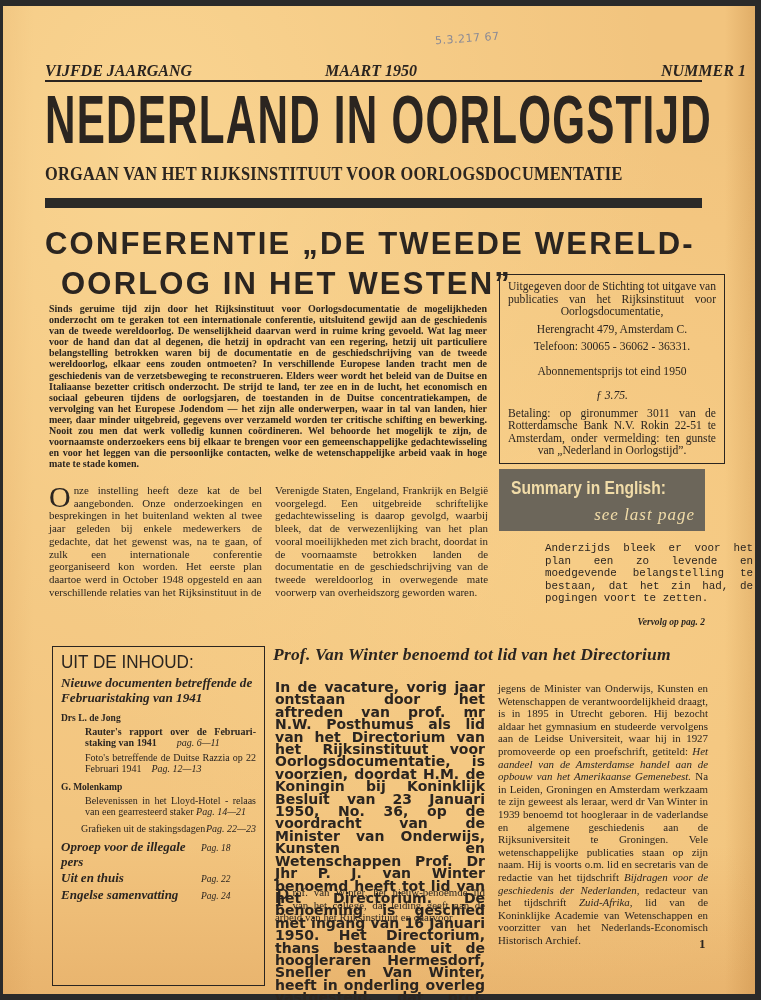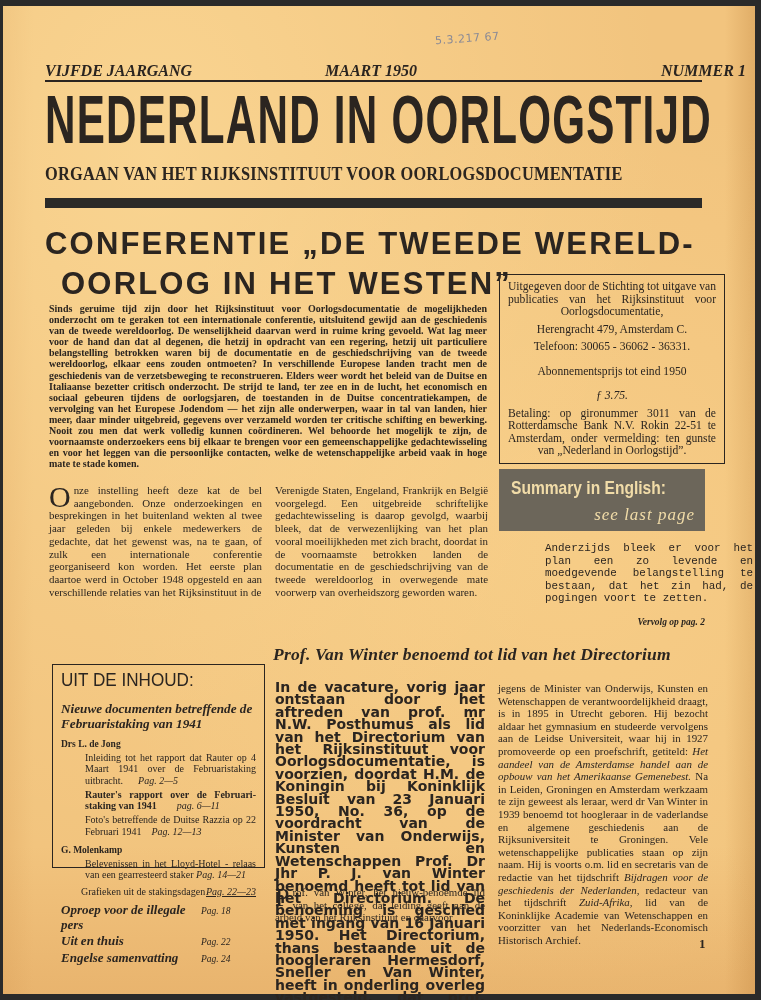--- a/index.html
+++ b/index.html
@@ -32,23 +32,23 @@
   .col { top:478px; width:213px; font-family:"Liberation Serif", serif; font-size:10.9px; line-height:12.7px; text-align:justify; color:#2b2520; }
   .dropcap { float:left; font-size:30px; line-height:24px; margin:1px 3px 0 0; font-family:"Liberation Serif", serif; }
   .infobox { left:496px; top:268px; width:226px; height:190px; border:1.5px solid #2b2520; border-top-width:1.5px; font-family:"Liberation Serif", serif; font-size:11.6px; line-height:12.5px; text-align:center; color:#2b2520; box-sizing:border-box; padding:6px 8px; }
   .infobox p { margin:0 0 5px 0; }
   .infobox .just { text-align:justify; text-align-last:center; }
   .summary { left:496px; top:463px; width:206px; height:62px; background:#6c665a; color:#f1dca8; box-sizing:border-box; }
   .summary .t1 { position:absolute; left:12px; top:8px; font-family:"Liberation Sans", sans-serif; font-weight:bold; font-size:19px; transform-origin:left top; transform:scaleX(0.82); white-space:nowrap; }
   .summary .t2 { position:absolute; right:10px; top:36px; font-family:"Liberation Serif", serif; font-style:italic; font-size:17px; letter-spacing:1px; white-space:nowrap; }
   .anderzijds { left:494px; top:536px; width:208px; font-family:Liberation Mono, monospace; font-size:10.9px; line-height:12.6px; text-align:justify; color:#2b2520;margin-left:48px; }
   .vervolg { left:600px; top:611px; width:102px; text-align:right; font-family:"Liberation Serif", serif; font-style:italic; font-weight:bold; font-size:9.5px; color:#2b2520; }
-  .toc { left:49px; top:658px; width:213px; height:204px; border:1.5px solid #2b2520; box-sizing:border-box; padding:4px 8px; color:#2b2520; font-family:"Liberation Serif", serif; }
+  .toc { left:49px; top:640px; width:213px; height:340px; border:1.5px solid #2b2520; box-sizing:border-box; padding:4px 8px; color:#2b2520; font-family:"Liberation Serif", serif; }
   .toc-title { font-family:"Liberation Sans", sans-serif; font-size:19px; line-height:22px; transform-origin:left top; transform:scaleX(0.9); white-space:nowrap; }
-  .toc-sub { font-family:"Liberation Serif", serif; font-weight:bold; font-style:italic; font-size:13.2px; line-height:15px; margin-top:10px; }
+  .toc-sub { font-family:"Liberation Serif", serif; font-weight:bold; font-style:italic; font-size:13.2px; line-height:15px; margin-top:2px; }
   .toc-author { font-weight:bold; font-size:9.5px; margin-top:8px; }
   .toc-entry { margin-left:24px; font-size:10px; line-height:11.3px; text-align:justify; margin-top:3px; position:relative; }
   .toc-entry.bold { font-weight:bold; }
   .toc-entry .pg { font-style:italic; font-weight:normal; }
   .toc-line { font-size:10px; line-height:12px; margin-top:5px; display:flex; justify-content:space-between;padding-left:20px; }
   .toc-big { font-weight:bold; font-style:italic; font-size:13px; line-height:15.5px; display:flex; justify-content:space-between; align-items:baseline; }
   .toc-big .pg { font-style:italic; font-weight:normal; font-size:9.5px; width:55px; }
   .prof-title { left:270px; top:638px; width:440px; font-family:"Liberation Serif", serif; font-style:italic; font-weight:bold; font-size:17.5px; white-space:nowrap; color:#2b2520; letter-spacing:0.2px; }
   .prof-col1 { left:272px; top:675px; width:210px; font-family:"DejaVu Sans", sans-serif; font-weight:bold; font-size:14px; line-height:12.4px; text-align:justify; color:#2b2520; }
   .prof-col1b { left:272px; top:880px; width:210px; font-family:"Liberation Serif", serif; font-size:10.9px; line-height:12.6px; text-align:justify; color:#2b2520; }
@@ -97,28 +97,27 @@
     <span class="t2">see last page</span>
   </div>
 
   <div class="abs anderzijds">Anderzijds bleek er voor het plan een zo levende en moedgevende belangstelling te bestaan, dat het zin had, de pogingen voort te zetten.</div>
   <div class="abs vervolg">Vervolg op pag. 2</div>
 
   <div class="abs toc">
     <div class="toc-title">UIT DE INHOUD:</div>
     <div class="toc-sub">Nieuwe documenten betreffende de Februaristaking van 1941</div>
     <div class="toc-author">Drs L. de Jong</div>
-    <div class="toc-entry"><span>Inleiding tot het rapport dat Rauter op 4 Maart 1941 over de Februari­staking uitbracht.</span> &nbsp;&nbsp;&nbsp;&nbsp;&nbsp;<span class="pg">Pag.  2—5</span></div>
     <div class="toc-entry bold"><span>Rauter's rapport over de Februari­staking van 1941</span> &nbsp;&nbsp;&nbsp;&nbsp;&nbsp;&nbsp;&nbsp;<span class="pg">pag.  6—11</span></div>
     <div class="toc-entry"><span>Foto's betreffende de Duitse Razzia op 22 Februari 1941</span> &nbsp;&nbsp;&nbsp;<span class="pg">Pag.  12—13</span></div>
     <div class="toc-author">G. Molenkamp</div>
     <div class="toc-entry"><span>Belevenissen in het Lloyd-Hotel - relaas van een gearresteerd staker</span> <span class="pg">Pag.  14—21</span></div>
     <div class="toc-line">
         <span>Grafieken uit de stakingsdagen</span>
-        <span class="pg" style="font-style:italic;text-decoration:underline;">Pag.  22—23</span>
+        <span class="pg" style="font-style:italic;">Pag.  22—23</span>
       </div>
     <div class="toc-big" style="margin-top:4px;">
         <span style="max-width:140px;">Oproep voor de illegale pers</span>
         <span class="pg">Pag.  18</span>
       </div>
     <div class="toc-big">
         <span>Uit en thuis</span>
         <span class="pg">Pag.  22</span>
       </div>
     <div class="toc-big">

